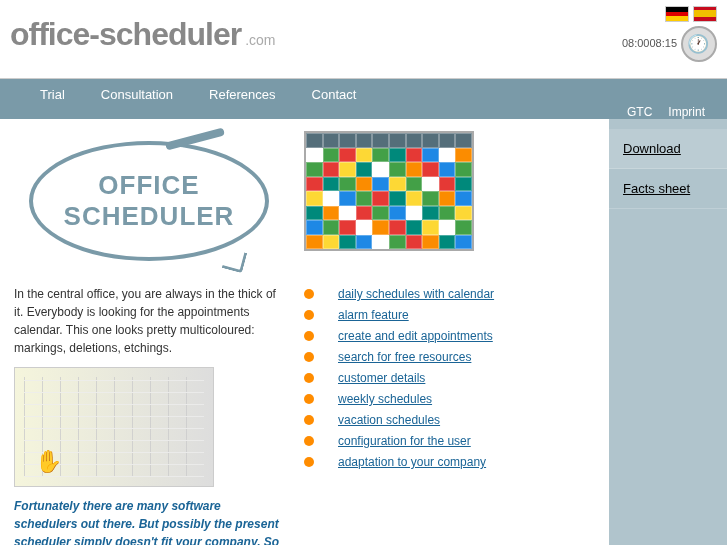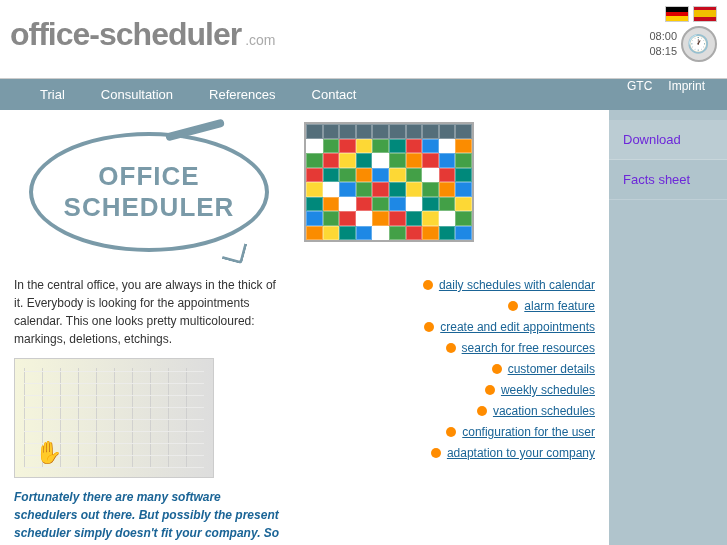--- a/index.html
+++ b/index.html
@@ -49,21 +49,21 @@
       background: linear-gradient(to bottom, #c60b1e 25%, #f1bf00 25%, #f1bf00 75%, #c60b1e 75%);
       border: 1px solid #ccc;
     }
     #clock-area {
       display: flex;
       align-items: center;
       gap: 4px;
     }
     #clock-times {
       display: flex;
-      flex-direction: column;
+      flex-direction: row;
       font-size: 11px;
       color: #555;
       line-height: 1.4;
     }
     #clock-icon {
       width: 36px; height: 36px;
       border-radius: 50%;
       background: #ddd;
       border: 2px solid #aaa;
       display: flex;
@@ -93,20 +93,21 @@
       text-decoration: none;
     }
     #nav-right {
       display: flex;
       gap: 16px;
       color: #fff;
       font-size: 12px;
     }
     #nav-right span {
       cursor: pointer;
+      margin-top: 26px;
     }
 
     
     #main {
       display: flex;
     }
 
     
     #content {
       flex: 1;
@@ -248,24 +249,23 @@
       color: #666;
     }
 
     
     #feature-list {
       list-style: none;
     }
     #feature-list li {
       display: flex;
       align-items: center;
-      gap: 6px;
+      gap: 24px;
       margin-bottom: 3px;
       font-size: 12px;
-      justify-content: flex-end;
     }
     .bullet-dot {
       width: 10px; height: 10px;
       border-radius: 50%;
       background: #FF8C00;
       flex-shrink: 0;
     }
     .feature-link {
       color: #1a6496;
       text-decoration: underline;
@@ -275,24 +275,25 @@
     
     #sidebar {
       width: 118px;
       background: #b0c4cc;
       min-height: 480px;
       padding: 10px 0;
       flex-shrink: 0;
     }
     .sidebar-item {
       padding: 12px 14px;
-      color: #6d28d9;
+      color: #000000;
       font-size: 13px;
       cursor: pointer;
       border-bottom: 1px solid rgba(255,255,255,0.2);
+      text-decoration: underline;
     }
     .sidebar-item-active {
       background: rgba(255,255,255,0.15);
     }
   </style>
 </head>
 <body>
 
 <div id="header">
   <div id="logo-area">

